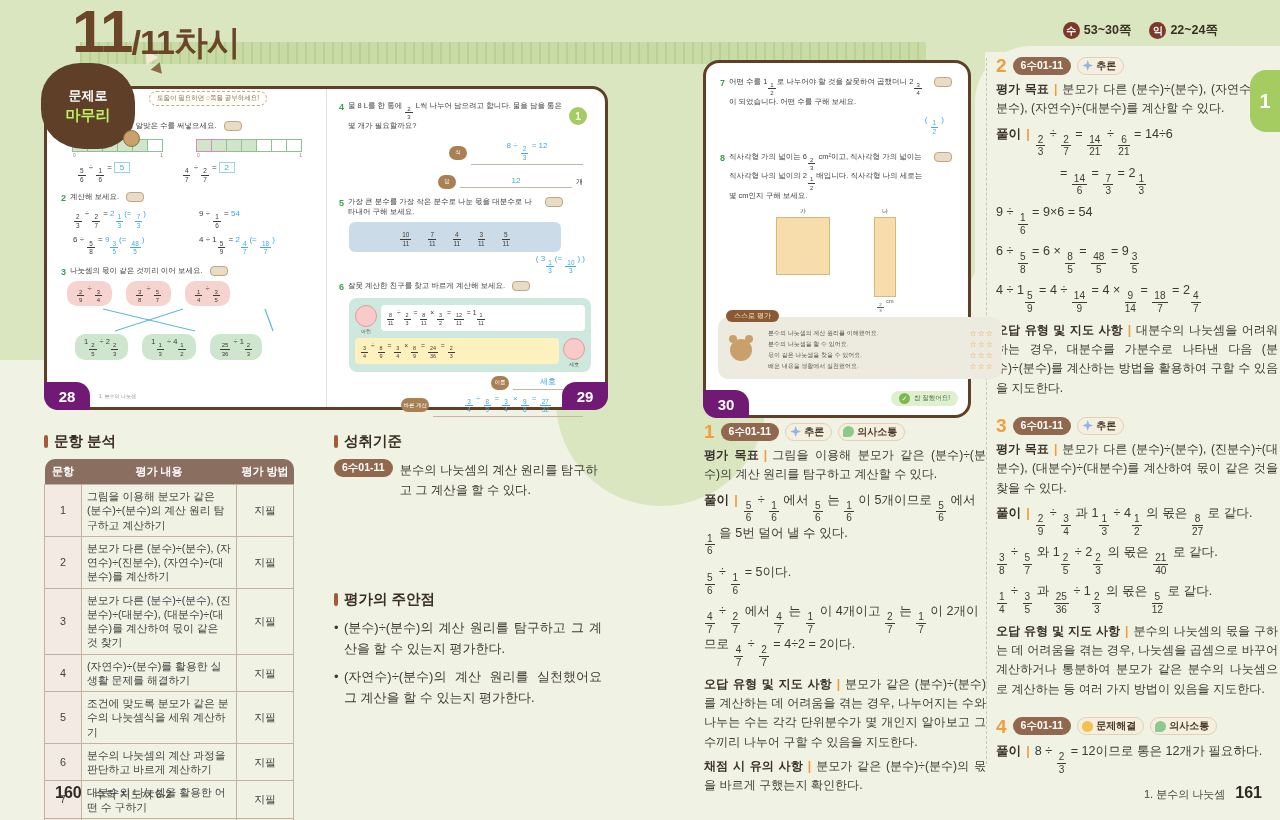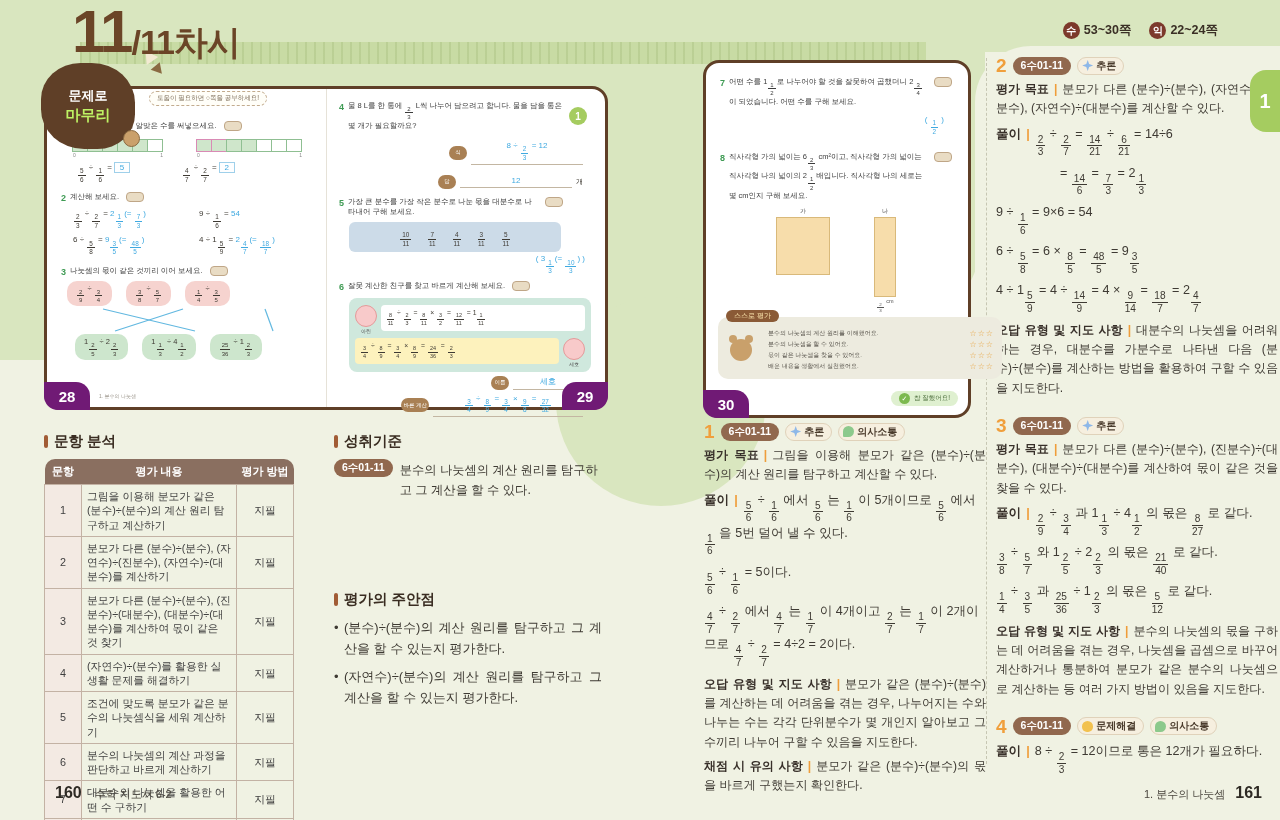--- a/index.html
+++ b/index.html
@@ -623,21 +623,21 @@
       <p>분수의 나눗셈의 계산 원리를 탐구하고 그 계산을 할 수 있다.</p>
     </div>
   </div>
 
   <div class="focus">
     <div class="sec-h">
       <i class="sec-bar"></i>
       <b>평가의 주안점</b>
     </div>
     <p>(분수)÷(분수)의 계산 원리를 탐구하고 그 계산을 할 수 있는지 평가한다.</p>
-    <p>(자연수)÷(분수)의 계산 원리를 탐구하고 그 계산을 할 수 있는지 평가한다.</p>
+    <p>(자연수)÷(분수)의 계산 원리를 실천했어요 그 계산을 할 수 있는지 평가한다.</p>
   </div>
 
   <section class="sol sol1">
     <div class="sol-h">
       <span class="sol-no">1</span>
       <span class="code-pill">6수01-11</span>
       <span class="tag">
           <i data-icon="reasoning-icon"></i>
           <span>추론</span>
         </span>

